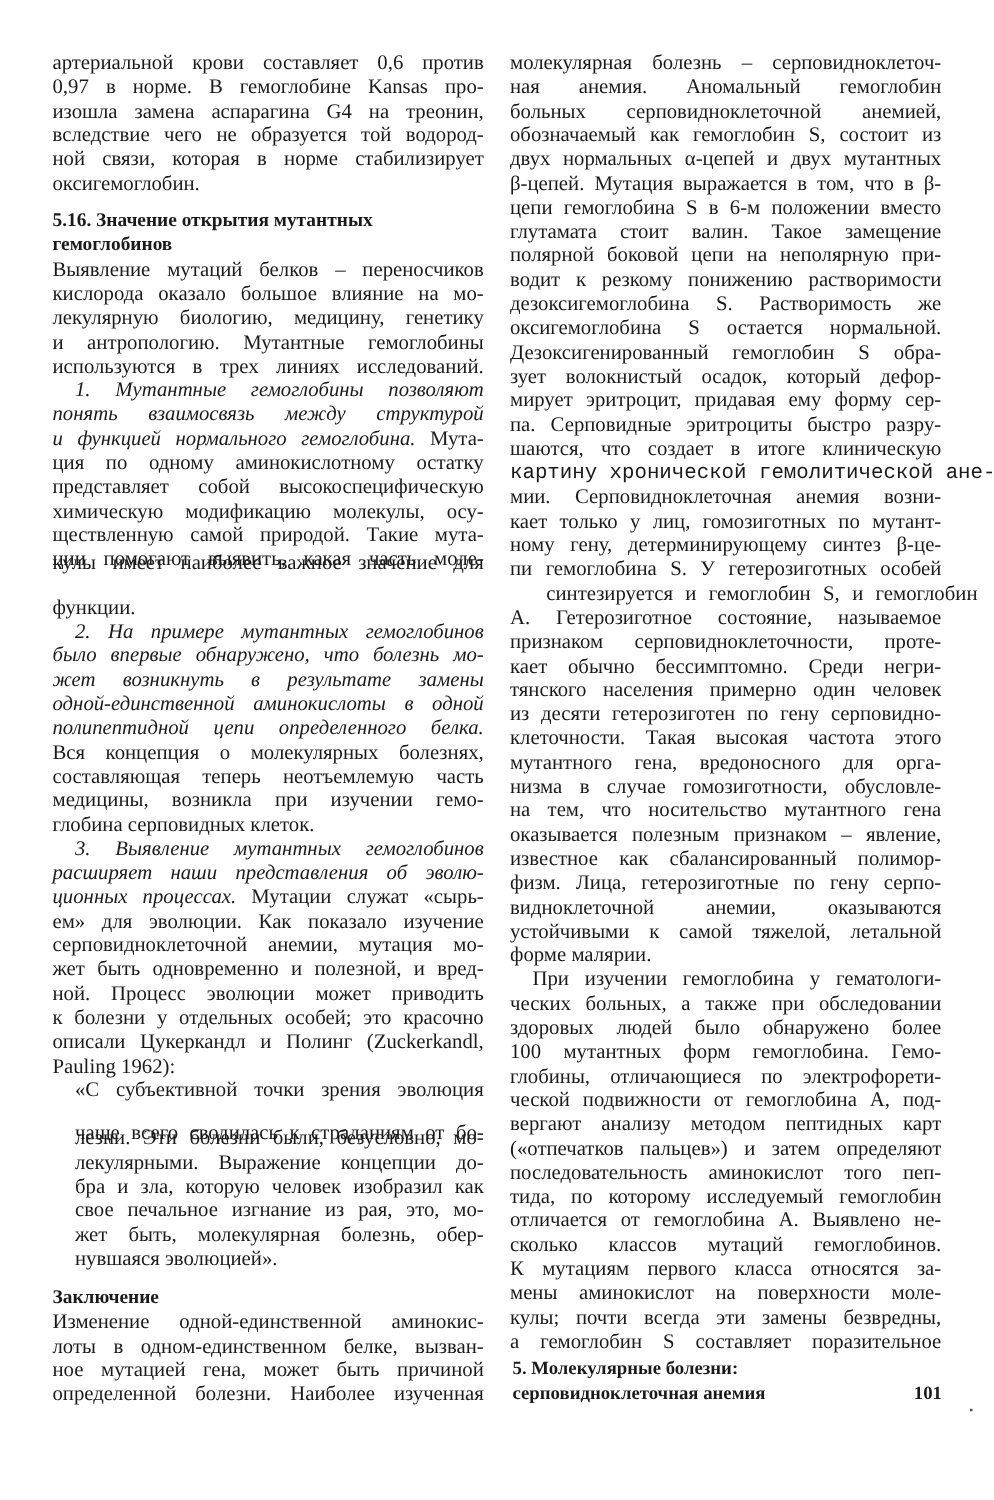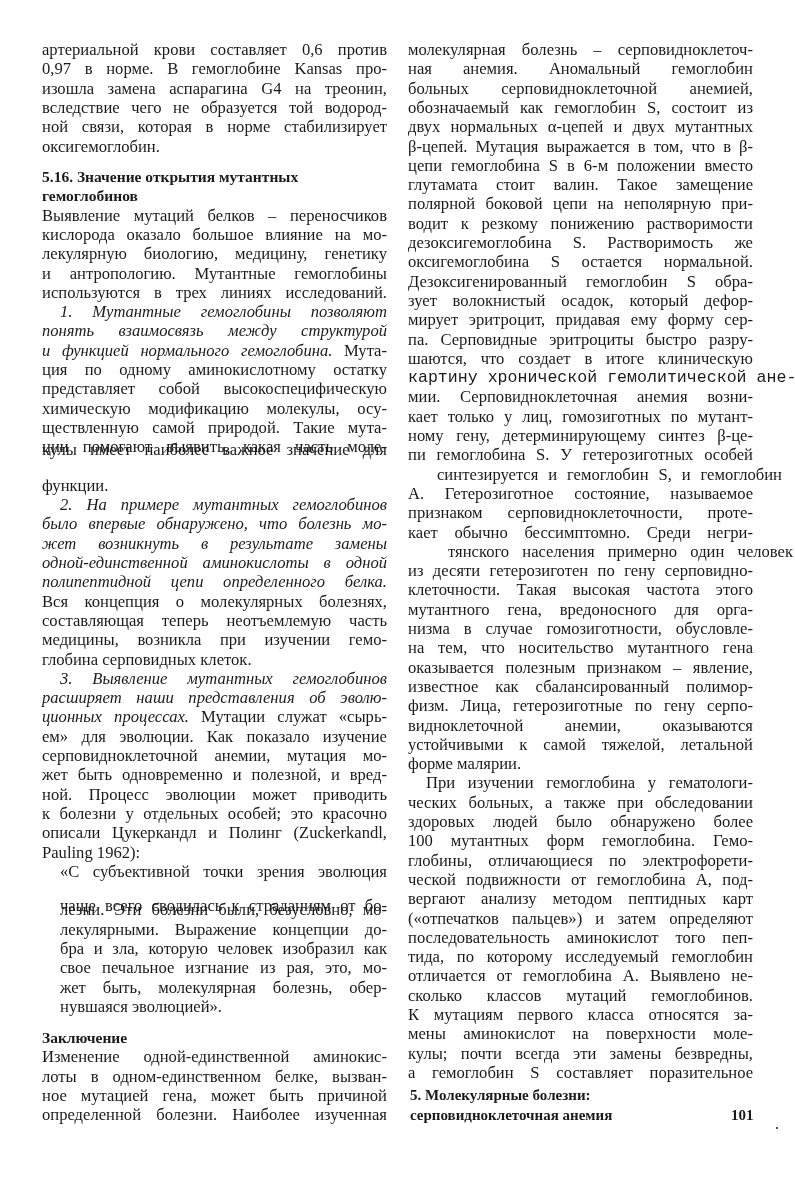--- a/index.html
+++ b/index.html
@@ -99,21 +99,21 @@
     <div class="ln " style="top: 348.8px;">шаются, что создает в итоге клиническую</div>
     <div class="ln " style="top: 368.1px; font-family: Liberation Mono, monospace;">картину хронической гемолитической ане-</div>
     <div class="ln " style="top: 387.4px;">мии. Серповидноклеточная анемия возни-</div>
     <div class="ln " style="top: 406.7px;">кает только у лиц, гомозиготных по мутант-</div>
     <div class="ln " style="top: 426px;">ному гену, детерминирующему синтез β-це-</div>
     <div class="ln " style="top: 445.3px;">пи гемоглобина S. У гетерозиготных особей</div>
     <div class="ln " style="top: 464.6px; margin-left: 29px;">синтезируется и гемоглобин S, и гемоглобин</div>
     <div class="ln " style="top: 483.9px;">А. Гетерозиготное состояние, называемое</div>
     <div class="ln " style="top: 503.2px;">признаком серповидноклеточности, проте-</div>
     <div class="ln " style="top: 522.5px;">кает обычно бессимптомно. Среди негри-</div>
-    <div class="ln " style="top: 541.8px; margin-left: 40px;">тянского населения примерно один человек</div>
+    <div class="ln " style="top: 541.8px;">тянского населения примерно один человек</div>
     <div class="ln " style="top: 561.1px;">из десяти гетерозиготен по гену серповидно-</div>
     <div class="ln " style="top: 580.4px;">клеточности. Такая высокая частота этого</div>
     <div class="ln " style="top: 599.7px;">мутантного гена, вредоносного для орга-</div>
     <div class="ln " style="top: 619px;">низма в случае гомозиготности, обусловле-</div>
     <div class="ln " style="top: 638.3px;">на тем, что носительство мутантного гена</div>
     <div class="ln " style="top: 657.6px;">оказывается полезным признаком – явление,</div>
     <div class="ln " style="top: 676.9px;">известное как сбалансированный полимор-</div>
     <div class="ln " style="top: 696.2px;">физм. Лица, гетерозиготные по гену серпо-</div>
     <div class="ln " style="top: 715.5px;">видноклеточной анемии, оказываются</div>
     <div class="ln " style="top: 734.8px;">устойчивыми к самой тяжелой, летальной</div>

